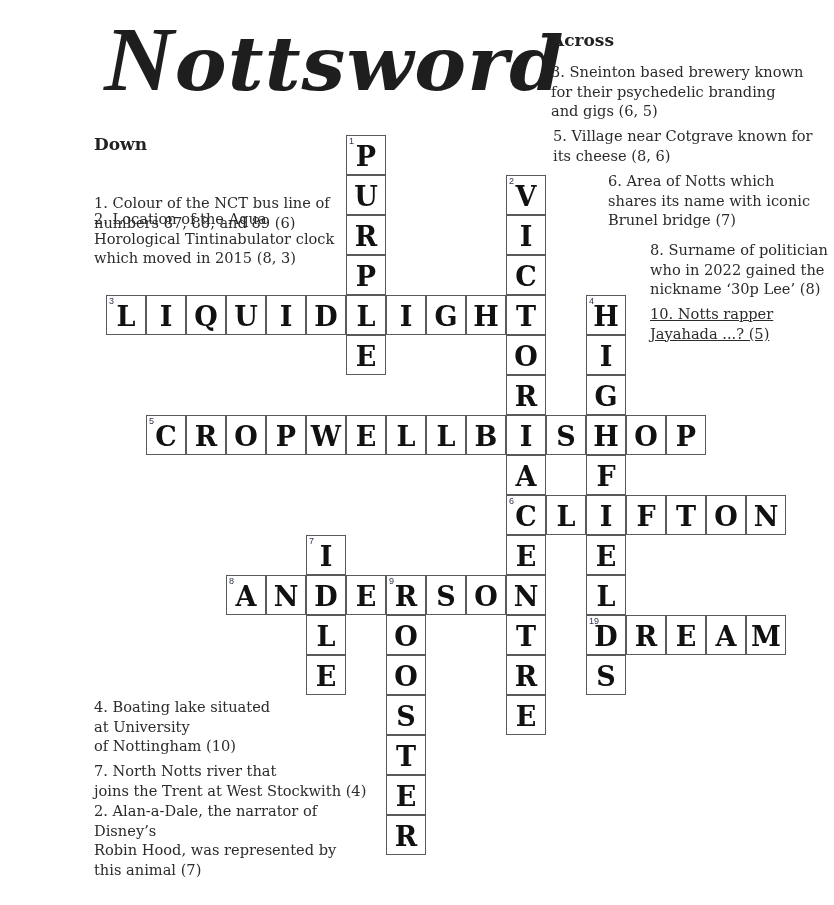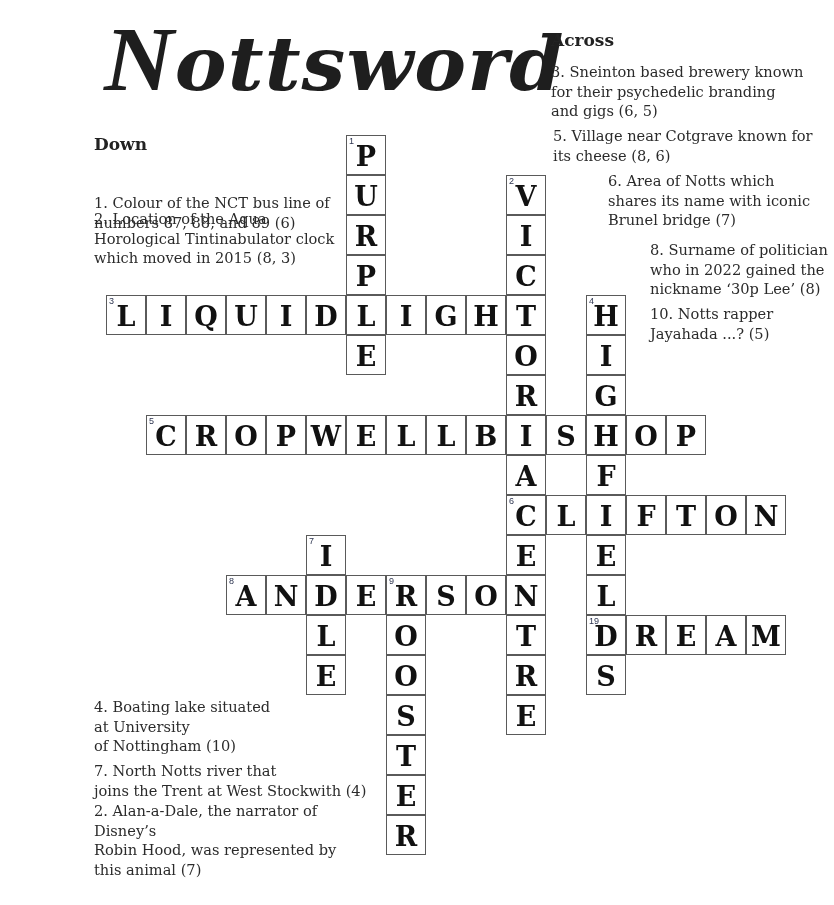--- a/index.html
+++ b/index.html
@@ -35,21 +35,21 @@
 for their psychedelic branding
 and gigs (6, 5)</div>
   <div class="clues clue" style="left:553px; top:126px; width:280px;">5. Village near Cotgrave known for
              its cheese (8, 6)</div>
   <div class="clues clue" style="left:608px; top:171px; width:214px;">6. Area of Notts which
 shares its name with iconic
 Brunel bridge (7)</div>
   <div class="clues clue" style="left:650px; top:240px; width:184px;">8. Surname of politician
 who in 2022 gained the
 nickname ‘30p Lee’ (8)</div>
-  <div class="clues clue" style="left:650px; top:304px; width:184px;">10. Notts rapper
+  <div class="clues clue" style="left:650px; top:304px; width:184px;text-decoration:underline;">10. Notts rapper
 Jayahada ...? (5)</div>
 </div>
 
 <div>
   <div class="clues" style="left:94px; top:135px;">
     <div class="heading">Down</div>
   </div>
   <div class="clues clue" style="left:94px; top:166px; width:250px;margin-top:27px;">1. Colour of the NCT bus line of
 numbers 87, 88, and 89 (6)</div>
   <div class="clues clue" style="left:94px; top:209px; width:250px;">2. Location of the Aqua

